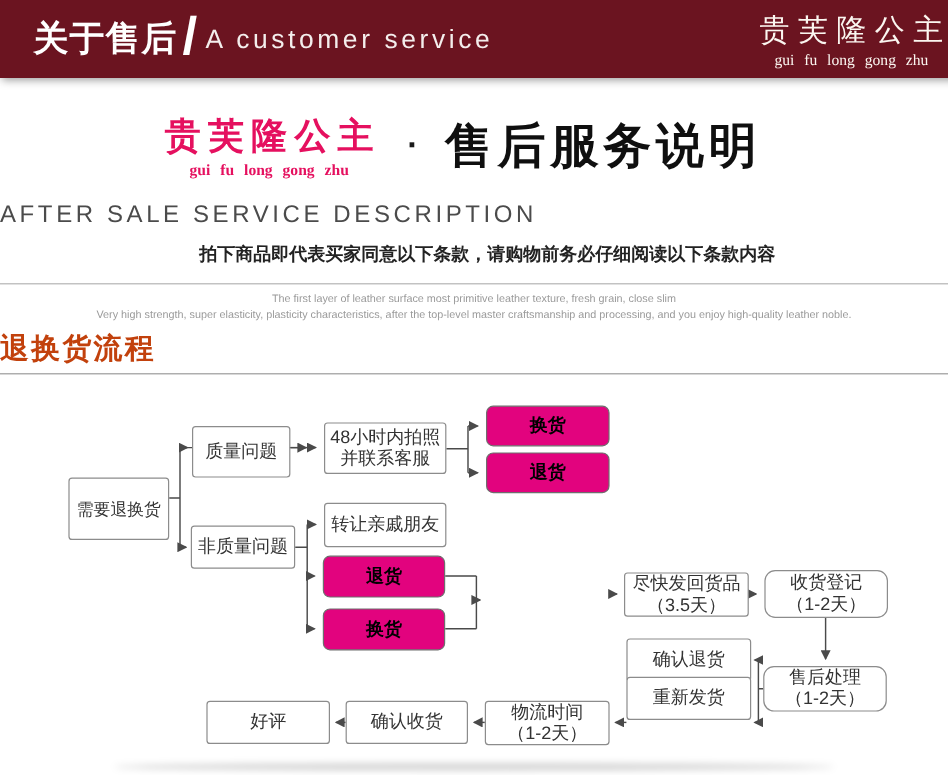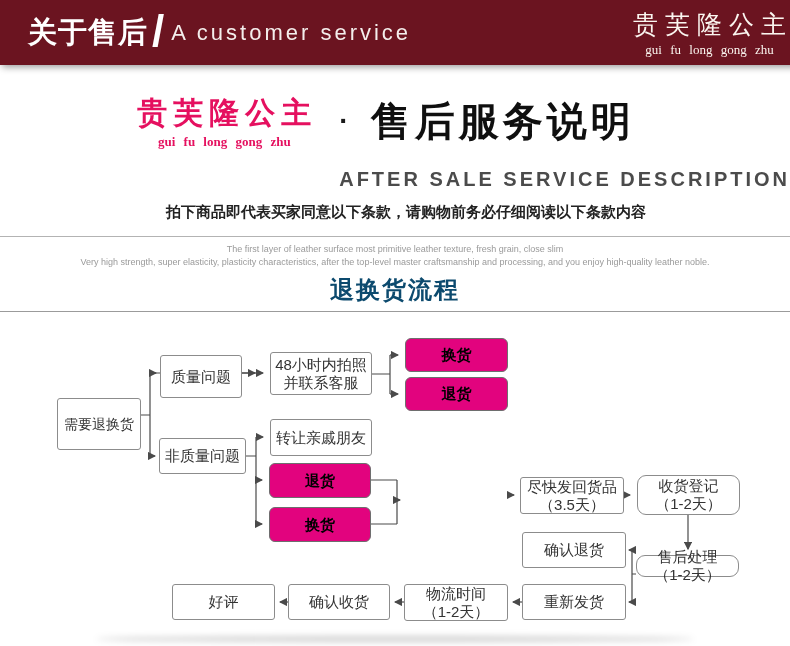--- a/index.html
+++ b/index.html
@@ -20,29 +20,29 @@
   .header-brand-py{font-size:13px;word-spacing:5px;margin-top:1px;}
 
   
   .intro-row{position:absolute;left:0;right:0;top:86px;height:70px;display:flex;
              justify-content:center;align-items:center;gap:22px;transform:translateX(-12px);}
   .intro-brand{text-align:center;color:#e5105f;font-family:"Liberation Serif", serif;}
   .intro-brand-zh{font-size:30px;font-weight:700;letter-spacing:6px;padding-left:6px;}
   .intro-brand-py{font-size:13px;font-weight:700;word-spacing:5px;margin-top:0px;}
   .intro-bullet{font-size:28px;font-weight:700;color:#1a1a1a;}
   .intro-title{font-size:40px;font-weight:700;letter-spacing:4px;color:#0f0f0f;}
-  .subtitle-en{position:absolute;left:0;right:0;top:168px;text-align:right;
-               font-size:20px;letter-spacing:3px;color:#4b4b4b;font-weight:bold;}
+  .subtitle-en{position:absolute;left:0;right:0;top:168px;text-align:left;
+               font-size:20px;letter-spacing:3px;color:#4b4b4b;}
   .terms-line{position:absolute;left:0;right:0;top:203px;text-align:center;
               font-size:15px;font-weight:700;color:#222;margin-left:22px;}
   .hr1{position:absolute;left:0;right:0;top:236px;border-top:1px solid #b3b3b3;}
   .desc-en{position:absolute;left:0;right:0;top:243px;text-align:center;color:#9a9a9a;
            font-size:9px;line-height:13px;}
-  .flow-title{position:absolute;left:0;right:0;top:274px;text-align:center;
-              font-size:24px;font-weight:700;letter-spacing:2px;color:#0c4a6e;}
+  .flow-title{position:absolute;left:0;right:0;top:274px;text-align:left;
+              font-size:24px;font-weight:700;letter-spacing:2px;color:#c2410c;}
   .hr2{position:absolute;left:0;right:0;top:311px;border-top:1px solid #9b9b9b;}
 
   
   .node{position:absolute;border:1px solid #8c8c8c;border-radius:3px;background:#fff;color:#333;
         display:flex;flex-direction:column;align-items:center;justify-content:center;
         font-size:15px;line-height:1.18;text-align:center;box-sizing:border-box;}
   .node.pink{background:#e2037e;border-color:#6e6e6e;border-radius:6px;color:#000000;font-weight:700;}
   .node.round{border-radius:9px;}
   .connectors{position:absolute;left:0;top:0;pointer-events:none;}
   .bottom-shadow{position:absolute;left:95px;right:95px;top:636px;height:6px;
@@ -158,25 +158,25 @@
     <span>尽快发回货品</span>
     <span>（3.5天）</span>
   </div>
   <div class="node round" style="left:637px;top:475px;width:103px;height:40px">
     <span>收货登记</span>
     <span>（1-2天）</span>
   </div>
   <div class="node" style="left:522px;top:532px;width:104px;height:36px">
     <span>确认退货</span>
   </div>
-  <div class="node round" style="left:636px;top:555px;width:103px;height:22px">
+  <div class="node round" style="left:636px;top:555px;width:103px;height:38px">
     <span>售后处理</span>
     <span>（1-2天）</span>
   </div>
-  <div class="node" style="left:522px;top:584px;width:104px;height:36px">
+  <div class="node" style="left:522px;top:564px;width:104px;height:36px">
     <span>重新发货</span>
   </div>
   <div class="node" style="left:404px;top:584px;width:104px;height:37px">
     <span>物流时间</span>
     <span>（1-2天）</span>
   </div>
   <div class="node" style="left:172px;top:584px;width:103px;height:36px">
     <span>好评</span>
   </div>
   <div class="node" style="left:288px;top:584px;width:102px;height:36px">

